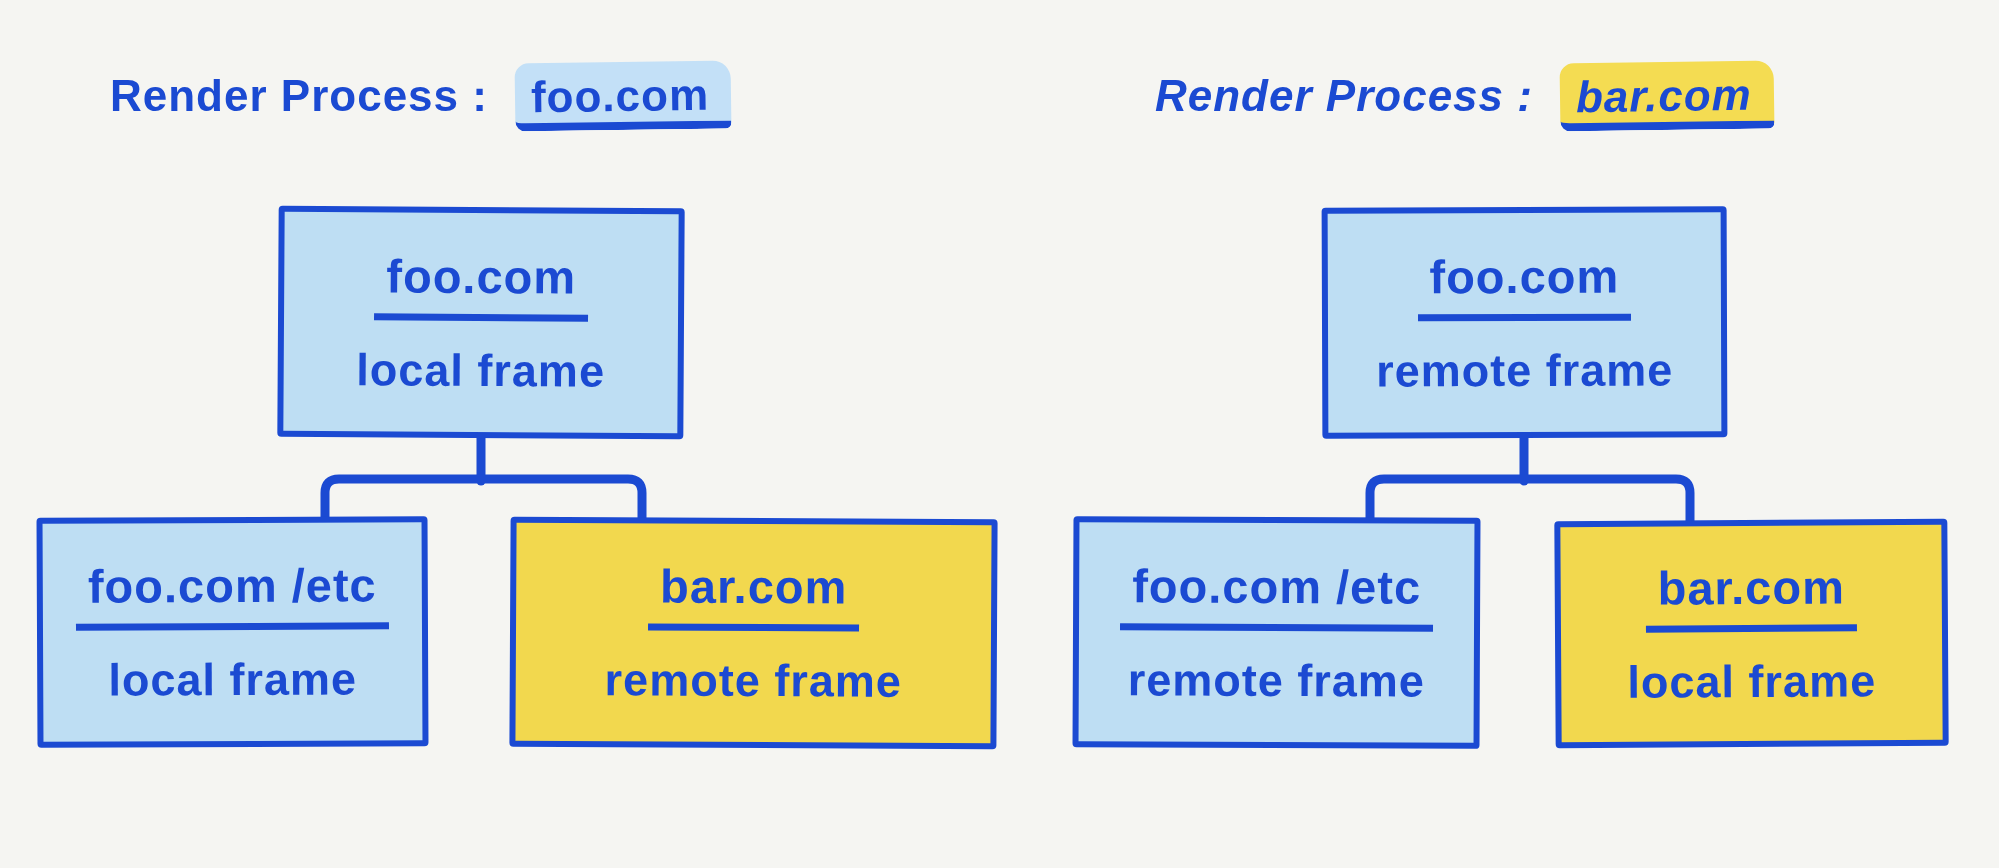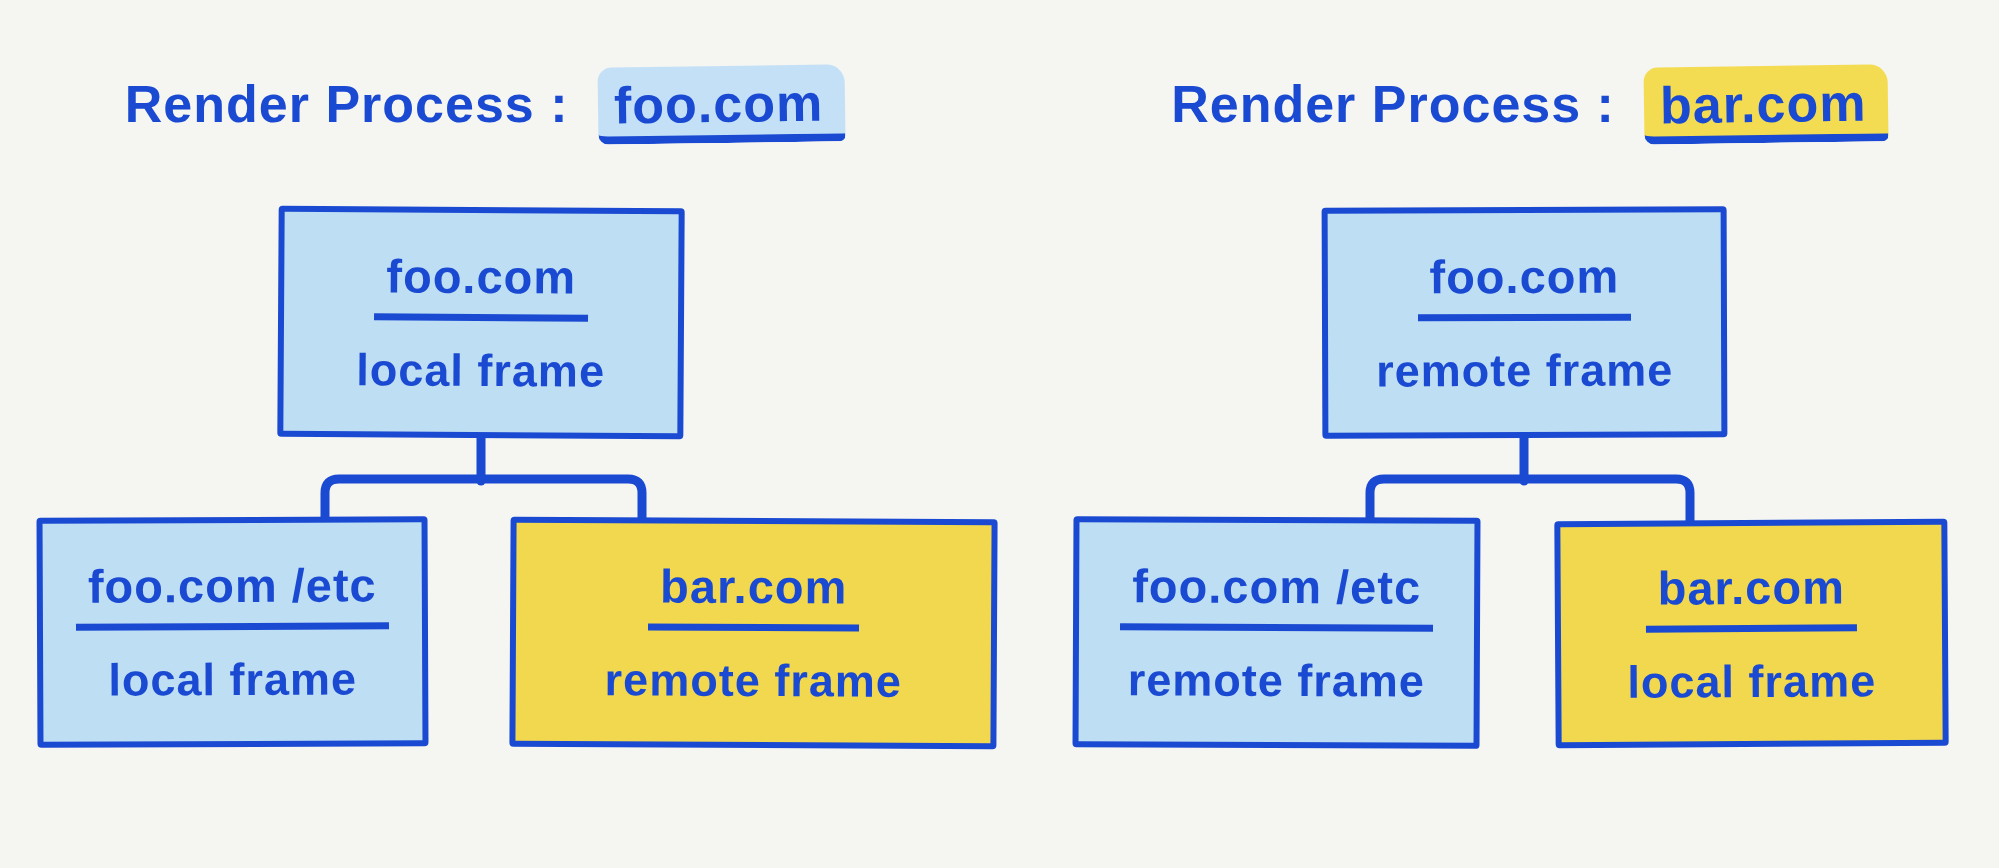--- a/index.html
+++ b/index.html
@@ -19,25 +19,24 @@
     color: #1B4AD2;
   }
   .connectors {
     position: absolute;
     left: 0; top: 0;
     width: 1999px; height: 868px;
     pointer-events: none;
   }
   .title {
     position: absolute;
-    top: 56px;
+    top: 48px;
     height: 96px;
     line-height: 96px;
-    text-align: center;
-    font-size: 52px;
+    font-size: 44px;
     font-weight: bold;
     letter-spacing: 1px;
     white-space: nowrap;
     color: #1B4AD2;
   }
   .title .prefix { margin-right: 6px; }
   .title .domain-hl {
     display: inline-block;
     line-height: 1.1;
     padding: 10px 22px 2px 16px;
@@ -111,21 +110,21 @@
   <div class="box fill-blue r2" style="left:37px; top:517px; width:391px; height:230px;">
     <span class="domain">foo.com /etc</span>
     <span class="frame">local frame</span>
   </div>
 
   <div class="box fill-yellow r3" style="left:510px; top:518px; width:487px; height:230px;">
     <span class="domain">bar.com</span>
     <span class="frame">remote frame</span>
   </div>
 
-  <div class="title" style="left:1155px; width:750px;">
+  <div class="title" style="left:1155px; width:750px;font-style:italic;">
     <span class="prefix">Render Process :</span>
     <span class="domain-hl hl-yellow">bar.com</span>
   </div>
 
   <div class="box fill-blue r4" style="left:1322px; top:207px; width:405px; height:231px;">
     <span class="domain">foo.com</span>
     <span class="frame">remote frame</span>
   </div>
 
   <div class="box fill-blue r5" style="left:1073px; top:517px; width:407px; height:231px;">

